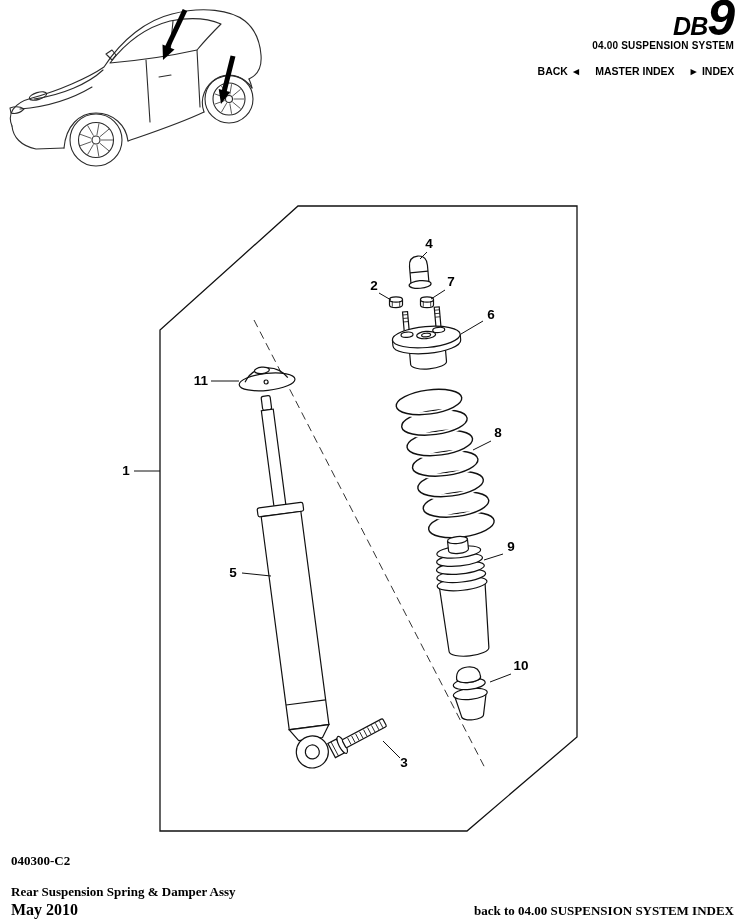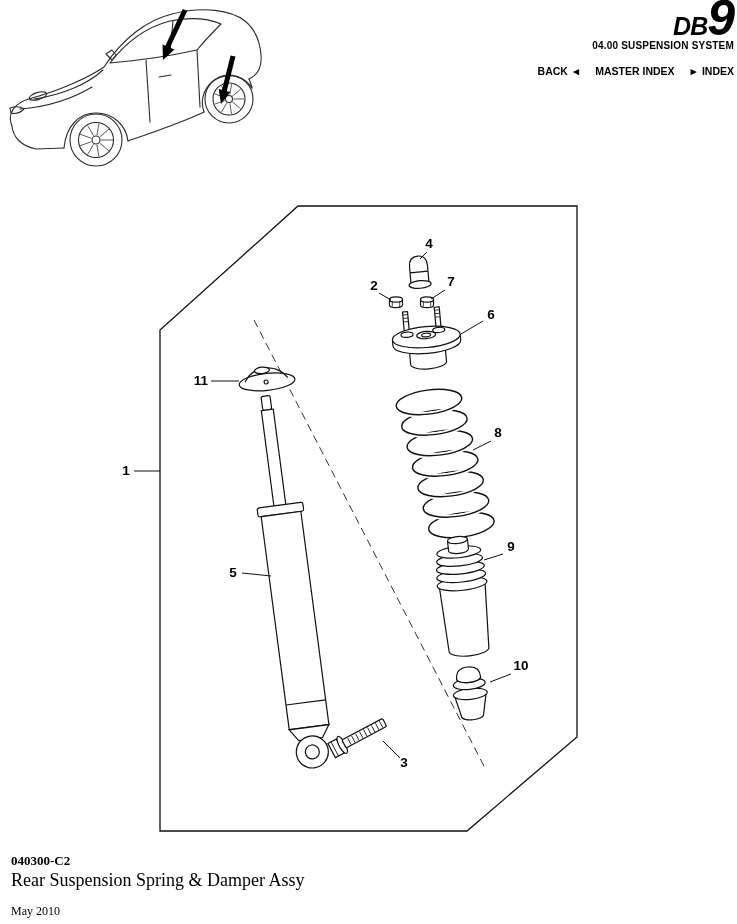--- a/index.html
+++ b/index.html
@@ -13,22 +13,22 @@
   .logo .db{font-size:25px;letter-spacing:-1px}
   .logo .nine{font-size:50px;letter-spacing:-1px}
   .section-title{position:absolute;top:40px;right:3px;font-size:10px;font-weight:bold;letter-spacing:.2px}
   .nav{position:absolute;top:65px;right:3px;font-size:10.5px;font-weight:bold;
        display:flex;gap:14px;align-items:flex-start;white-space:nowrap}
   .nav .nav-item{cursor:pointer}
 
   
   .footer-left{position:absolute;left:11px;bottom:5px;font-family:"Liberation Serif",serif}
   .doc-number{font-size:13px;font-weight:bold}
-  .assembly-title{font-size:18px;font-weight:normal;margin-top:1px}
-  .date{font-size:12px;font-weight:normal;margin-top:13px}
+  .assembly-title{font-size:13px;font-weight:bold;margin-top:15px}
+  .date{font-size:16px;font-weight:bold;margin-top:1px}
   .footer-right{position:absolute;right:3px;bottom:5px;font-family:"Liberation Serif",serif;
                 font-size:13px;font-weight:bold;cursor:pointer}
 
   
   .ln{fill:none;stroke:#111;stroke-width:1.2}
   .wh{fill:#fff;stroke:#111;stroke-width:1.2}
   .thin{fill:none;stroke:#111;stroke-width:.8}
   .halo{fill:none;stroke:#fff;stroke-width:5}
   .coil{fill:none;stroke:#111;stroke-width:1.4}
   .leader{stroke:#111;stroke-width:1}
@@ -266,14 +266,15 @@
       <span>►</span>
       <span>INDEX</span>
     </span>
   </div>
 
   <div class="footer-left">
     <div class="doc-number">040300-C2</div>
     <div class="assembly-title">Rear Suspension Spring &amp; Damper Assy</div>
     <div class="date">May 2010</div>
   </div>
+  <div class="footer-right">back to 04.00 SUSPENSION SYSTEM INDEX</div>
 
 </div>
 
 </body></html>

